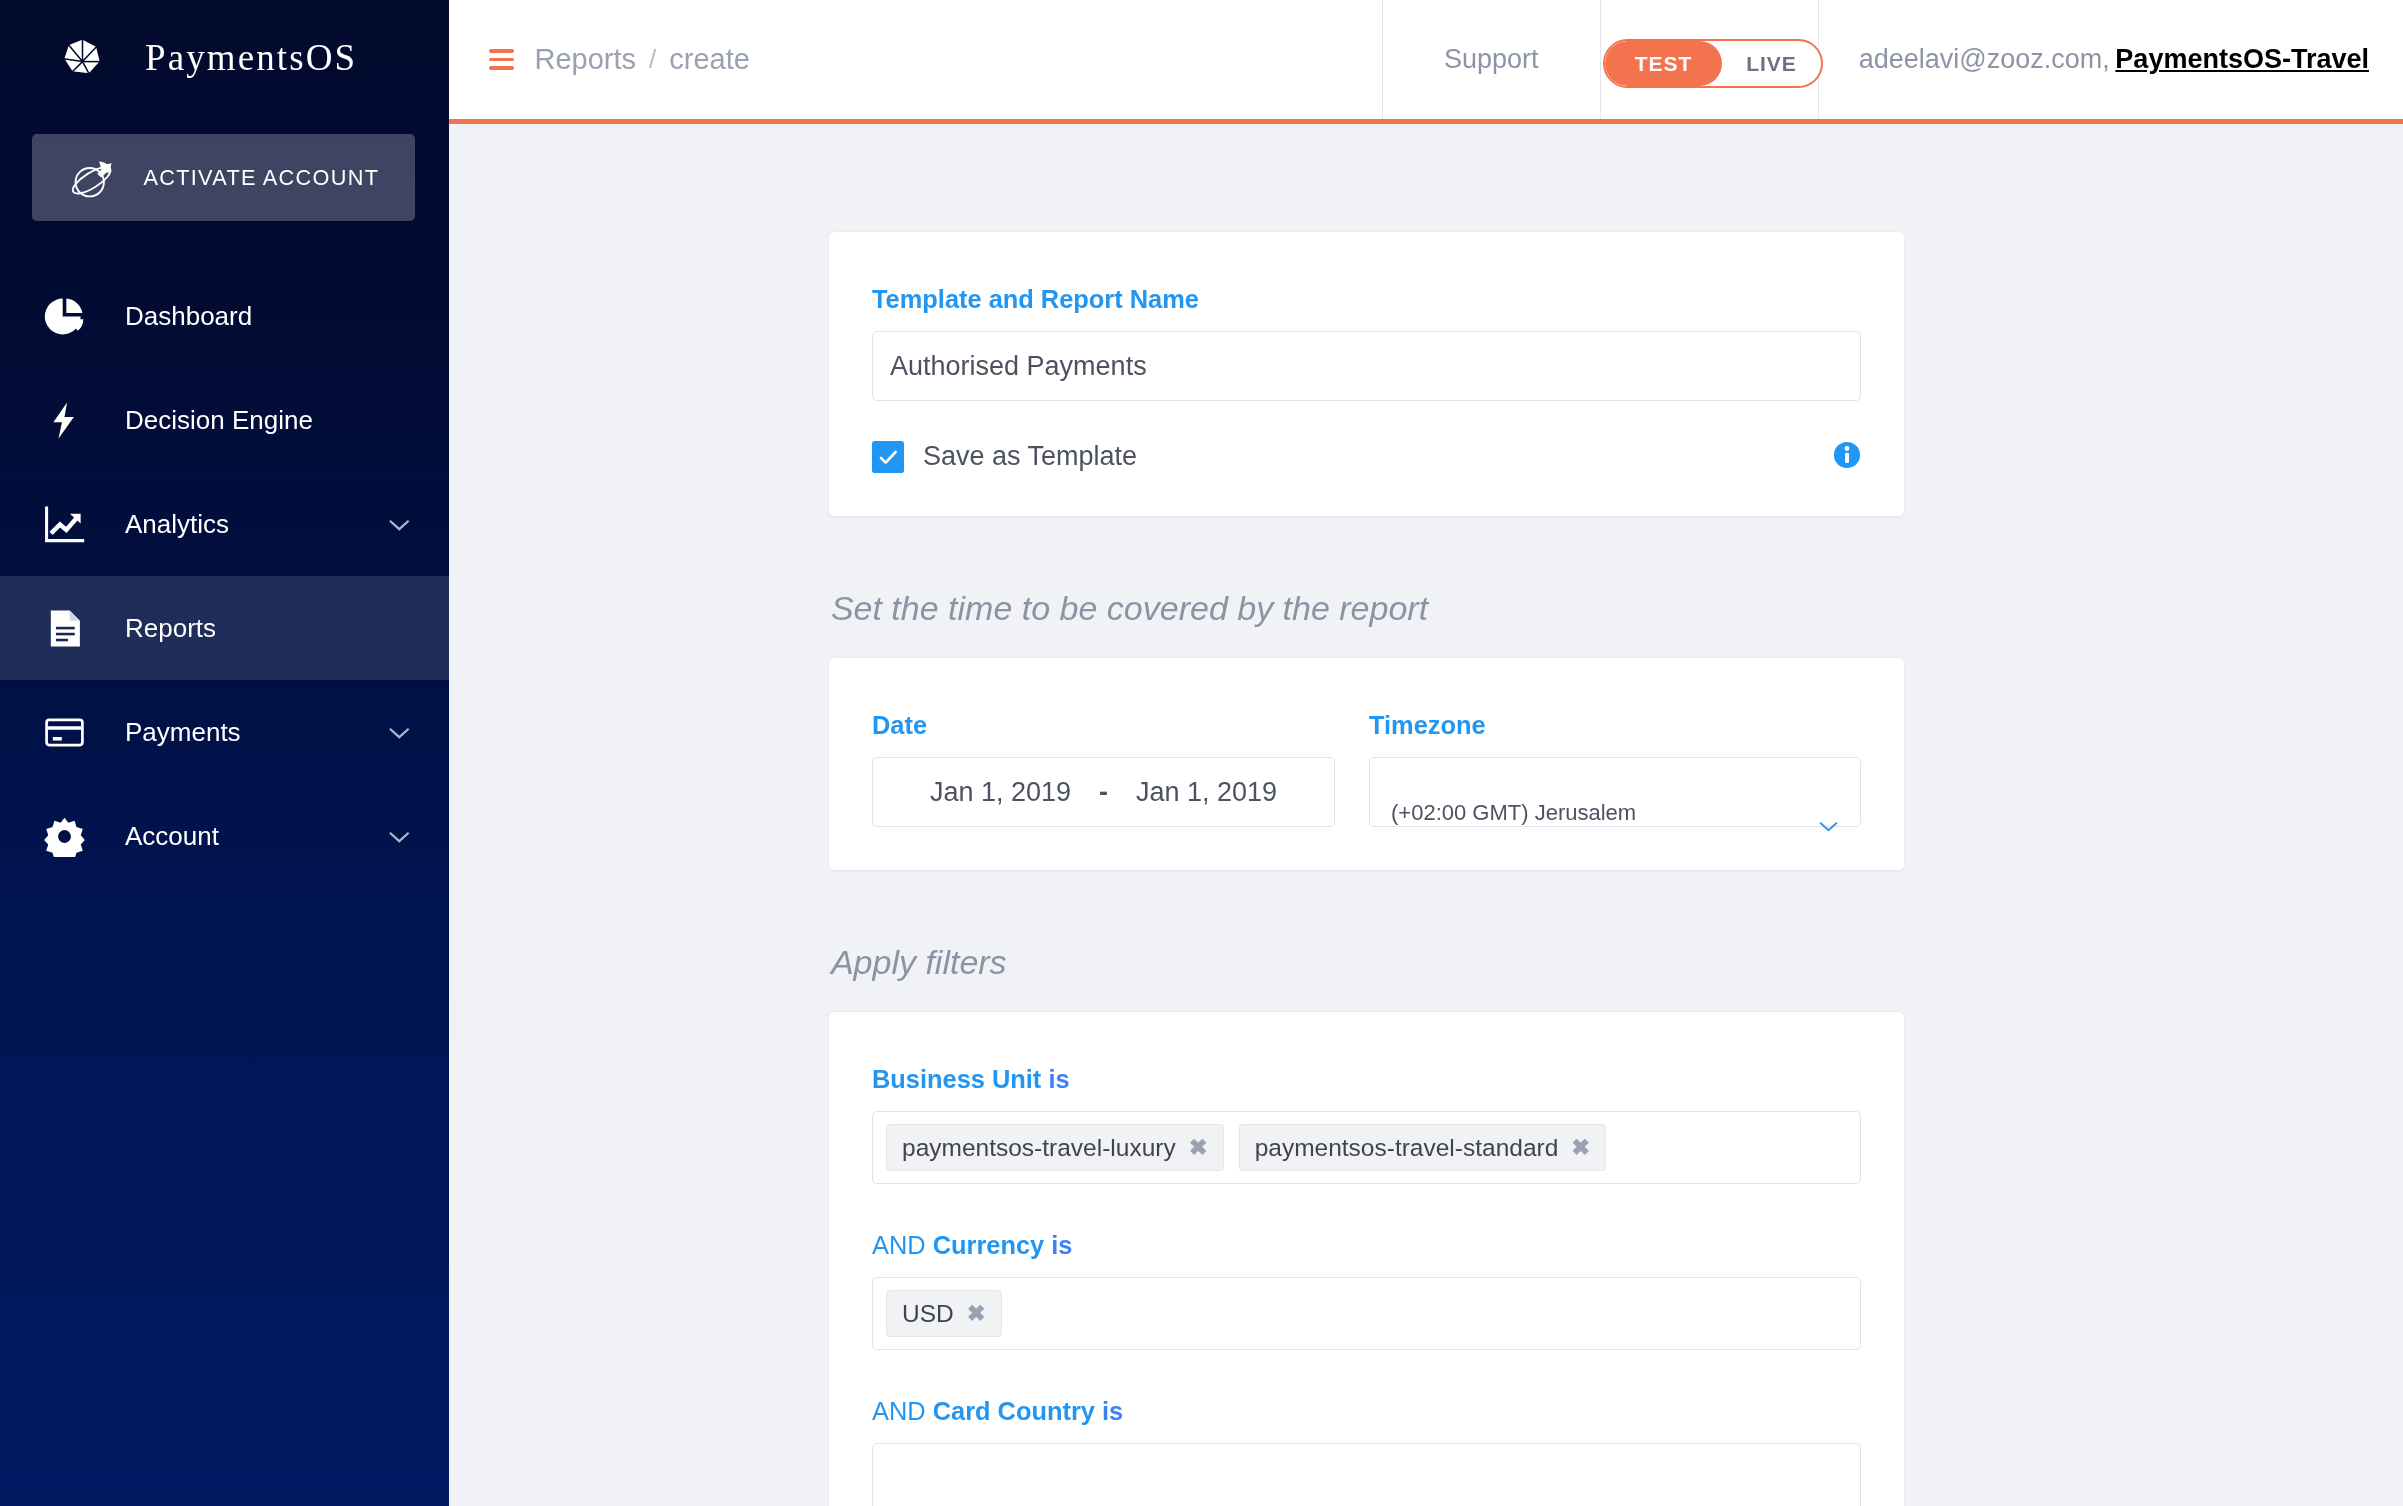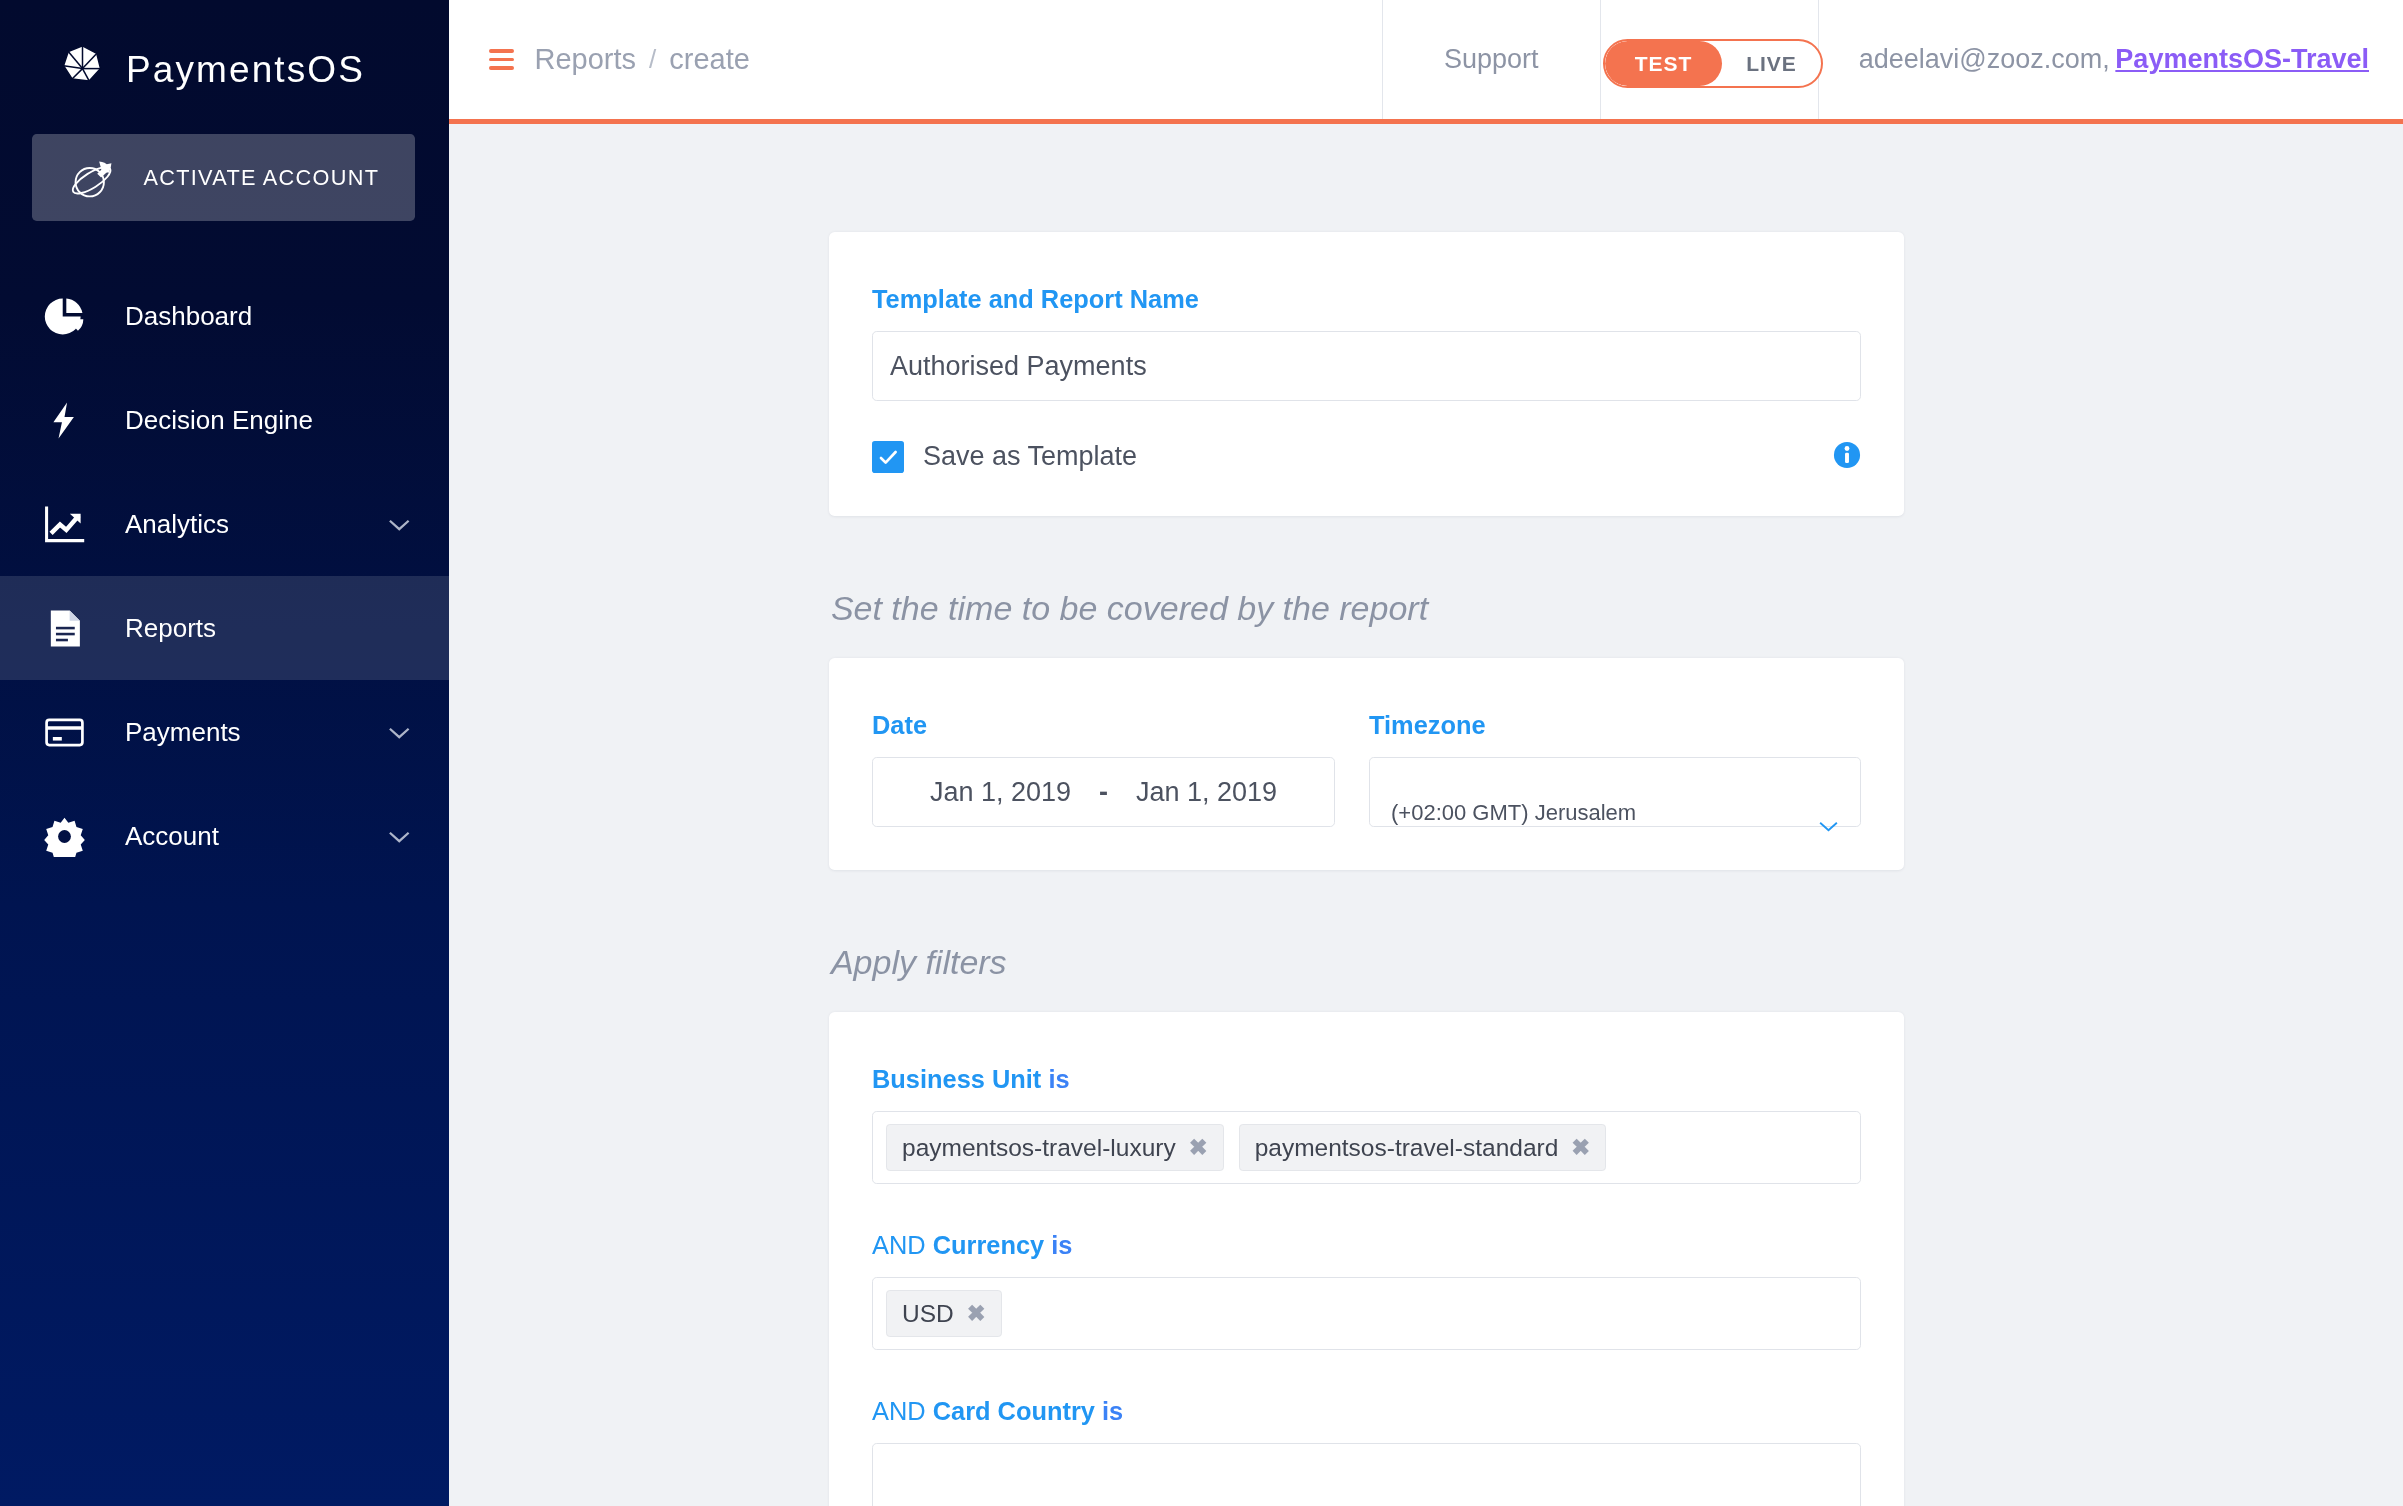--- a/index.html
+++ b/index.html
@@ -12,23 +12,24 @@
   .app { display: flex; width: 2403px; height: 1507px; }
 
   
   .sidebar {
     width: 449px; height: 1507px; flex: 0 0 449px;
     background: linear-gradient(180deg, #020a2e 0%, #020b32 20%, #001450 60%, #001a63 100%);
     position: relative;
     overflow: hidden;
   }
   .brand {
-    display: flex; align-items: center; gap: 16px;
+    display: flex; gap: 35px;
     padding: 36px 0 0 55px;
     height: 104px;
+    font-family: Liberation Serif, serif;
   }
   .brand-logo { width: 55px; height: 55px; flex: 0 0 55px; }
   .brand-name {
     color: #ffffff; font-size: 37px; letter-spacing: 2.1px;
     font-weight: 400; white-space: nowrap;
   }
   .activate-btn {
     margin: 30px 34px 0 32px;
     height: 87px;
     background: rgba(255,255,255,0.24);
@@ -101,21 +102,21 @@
   .topbar-link {
     width: 218px; border-left: 0.9px solid #e3e6ec;
     display: flex; align-items: center; justify-content: center;
     font-size: 27px; color: #8d94a5; cursor: pointer;
   }
   .topbar-user {
     border-left: 0.9px solid #e3e6ec;
     display: flex; align-items: center; padding: 0 34px 0 40px;
     font-size: 27px; color: #8d94a5; white-space: nowrap; gap: 5.6px;
   }
-  .user-org { color: #8b5cf6; font-weight: bold; text-decoration: underline; cursor: pointer; }
+  .user-org { color: #000000; font-weight: bold; text-decoration: underline; cursor: pointer; }
 
   
   .content {
     flex: 1; overflow: hidden;
     padding: 96px 0 0 0;
     display: flex; flex-direction: column; align-items: flex-start; margin-top: 12px;
   }
   .col { width: 1075px; margin-left: 380px; }
 
   .card {

